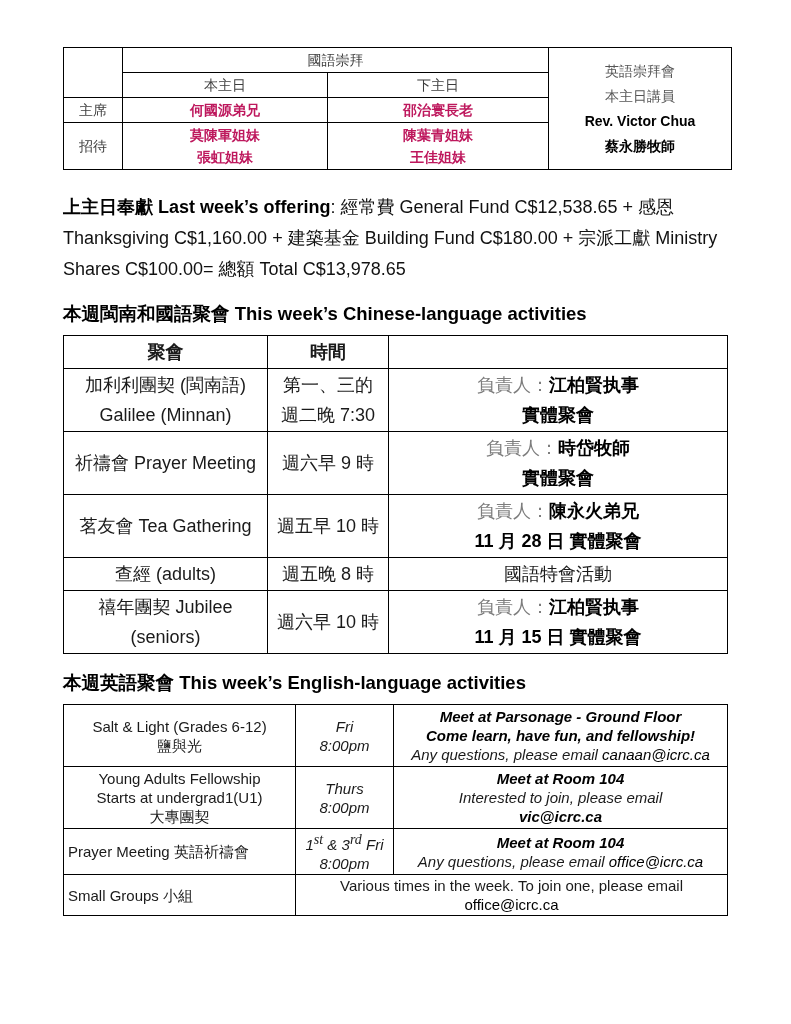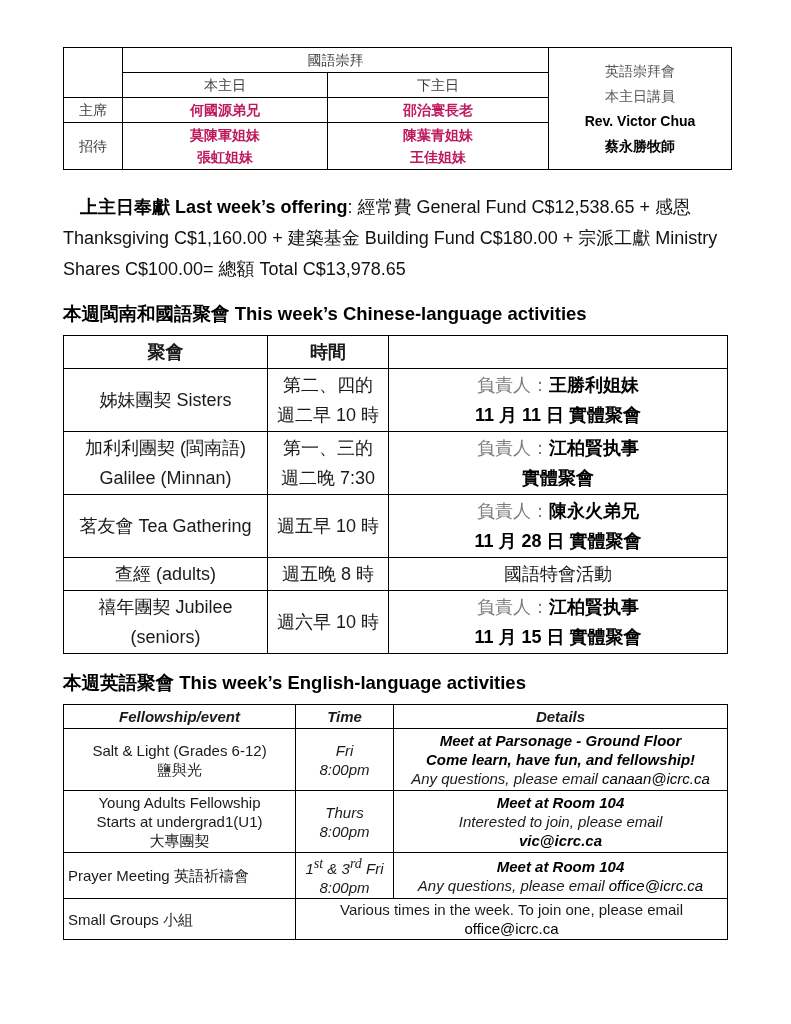--- a/index.html
+++ b/index.html
@@ -33,21 +33,21 @@
   .eng-bold { font-weight: bold; color: #000; }
 
   
   .offering {
     margin: 22px 0 14px 0;
     font-size: 18px;
     line-height: 31px;
     width: 672px;
     color: #111;
   }
-  .offering .lbl { font-weight: bold; color: #000; margin-left: 17px; }
+  .offering .lbl { font-weight: bold; color: #000; }
 
   
   .section-heading {
     font-size: 18.5px;
     font-weight: bold;
     color: #000;
     margin: 16px 0 9px 0;
   }
 
   
@@ -130,47 +130,44 @@
         <col style="width:121px">
         <col style="width:339px">
       </colgroup>
     <tbody>
         <tr>
       <td class="thdr">聚會</td>
       <td class="thdr">時間</td>
       <td class="thdr"></td>
     </tr>
 
-    <tr class="tall">
-      <td>姊妹團契 Sisters</td>
-      <td>
-        <div>第二、四的</div>
-        <div>週二早 10 時</div>
-      </td>
-      <td>
-        <div><span class="lead">負責人：</span><span class="b">王勝利姐妹</span></div>
-        <div class="b">11 月 11 日 實體聚會</div>
-      </td>
-    </tr>
 
     <tr class="tall">
       <td>
         <div>加利利團契 (閩南語)</div>
         <div>Galilee (Minnan)</div>
       </td>
       <td>
         <div>第一、三的</div>
         <div>週二晚 7:30</div>
       </td>
       <td>
         <div><span class="lead">負責人：</span><span class="b">江柏賢执事</span></div>
         <div class="b">實體聚會</div>
       </td>
     </tr>
 
+    <tr class="tall">
+      <td>祈禱會 Prayer Meeting</td>
+      <td>週六早 9 時</td>
+      <td>
+        <div><span class="lead">負責人：</span><span class="b">時岱牧師</span></div>
+        <div class="b">實體聚會</div>
+      </td>
+    </tr>
 
     <tr class="tall">
       <td>茗友會 Tea Gathering</td>
       <td>週五早 10 時</td>
       <td>
         <div><span class="lead">負責人：</span><span class="b">陳永火弟兄</span></div>
         <div class="b">11 月 28 日 實體聚會</div>
       </td>
     </tr>
 
@@ -194,25 +191,20 @@
   <h2 class="section-heading">本週英語聚會 This week’s English-language activities</h2>
 
   <table class="t english">
     <colgroup>
         <col style="width:91px">
         <col style="width:141px">
         <col style="width:98px">
         <col style="width:334px">
       </colgroup>
     <tbody>
-        <tr>
-      <td colspan="2" class="thdr">Fellowship/event</td>
-      <td class="thdr">Time</td>
-      <td class="thdr">Details</td>
-    </tr>
 
     <tr class="r1">
       <td colspan="2">
         <div>Salt &amp; Light (Grades 6-12)</div>
         <div>鹽與光</div>
       </td>
       <td class="it">
         <div>Fri</div>
         <div>8:00pm</div>
       </td>

